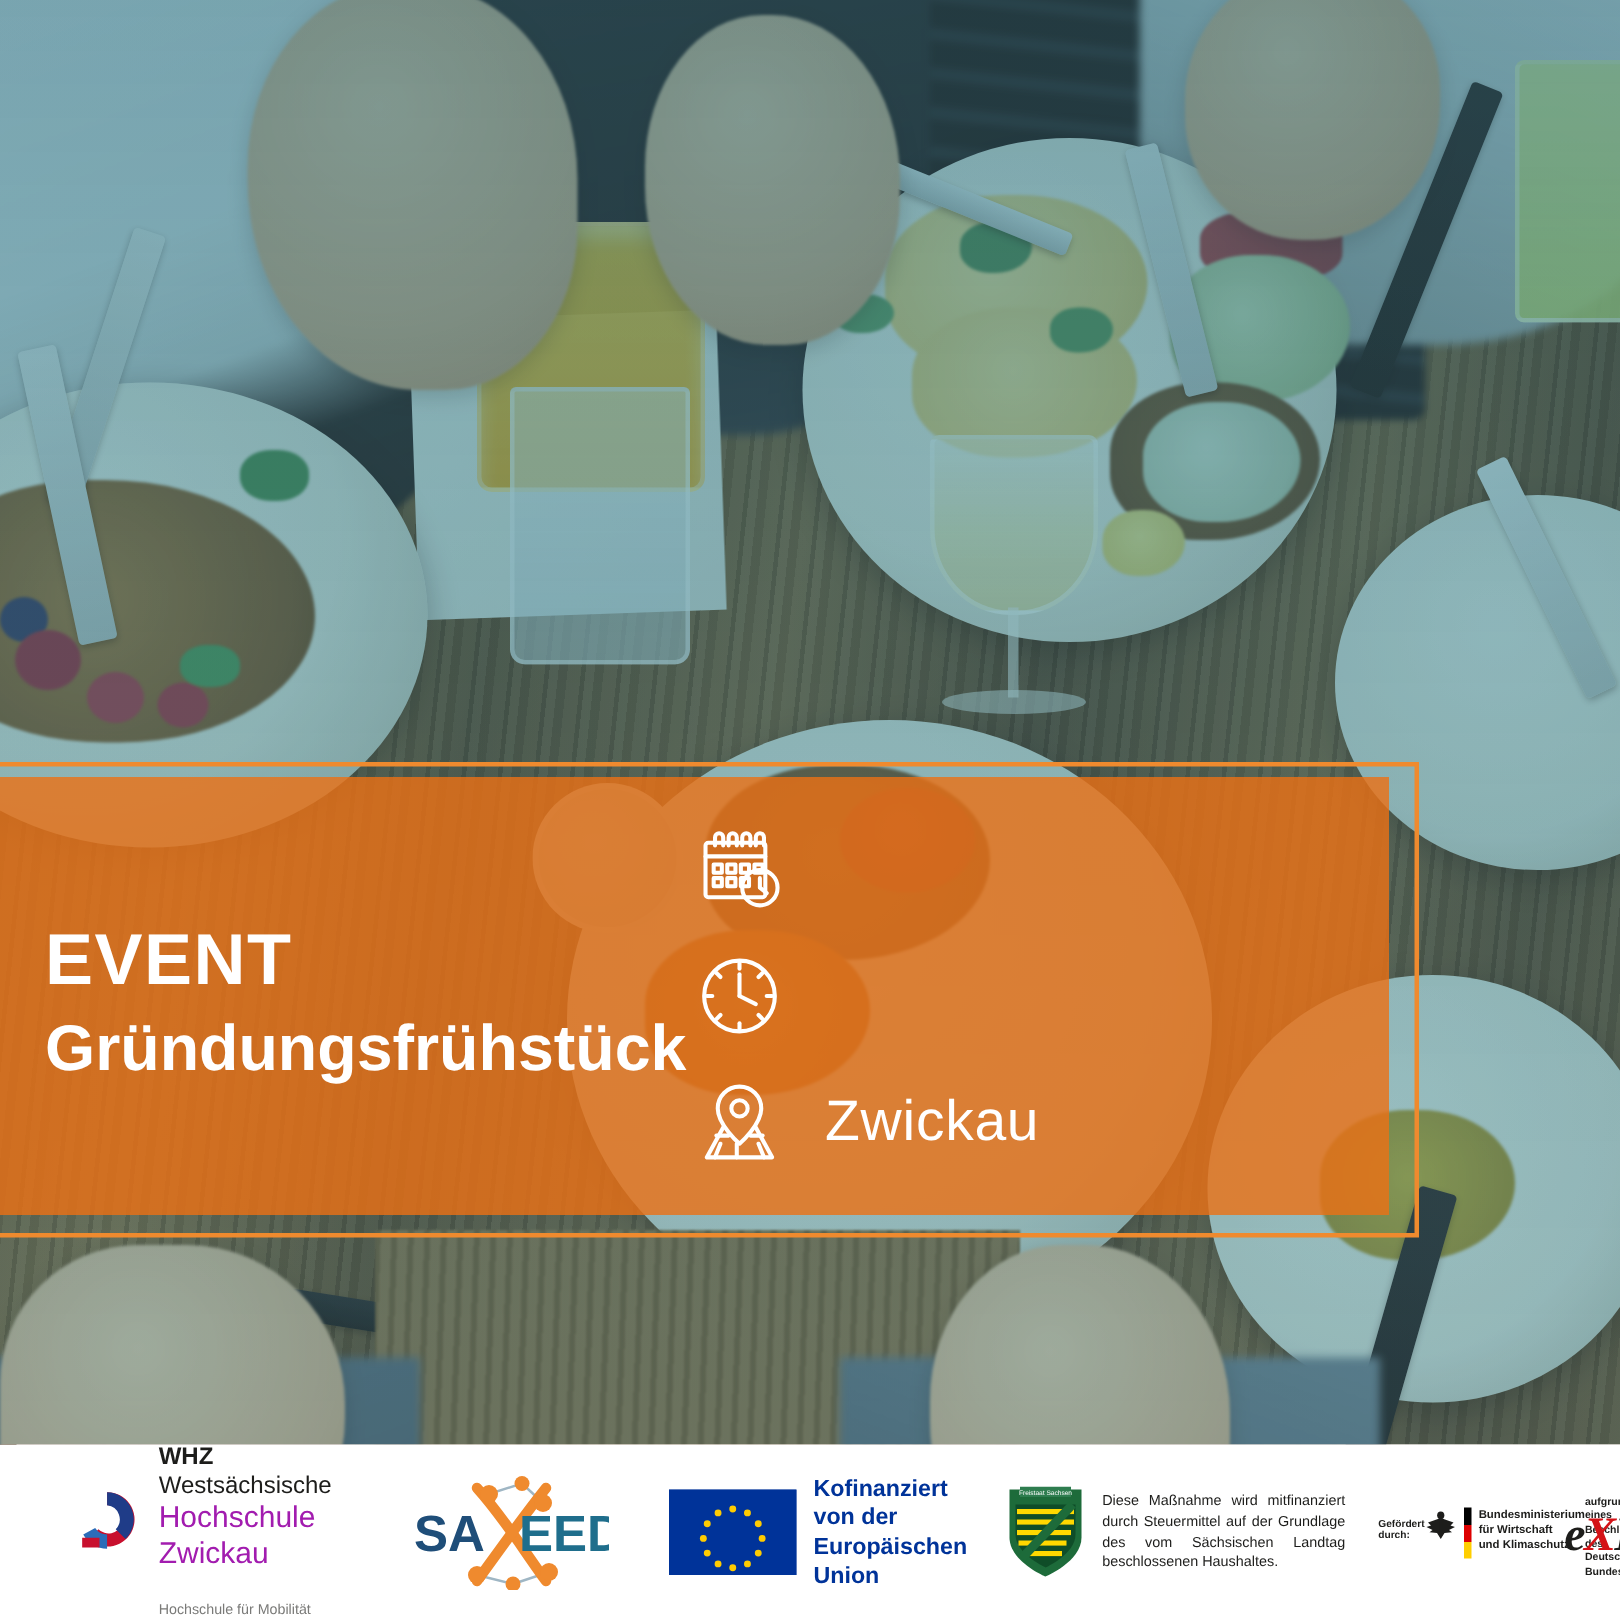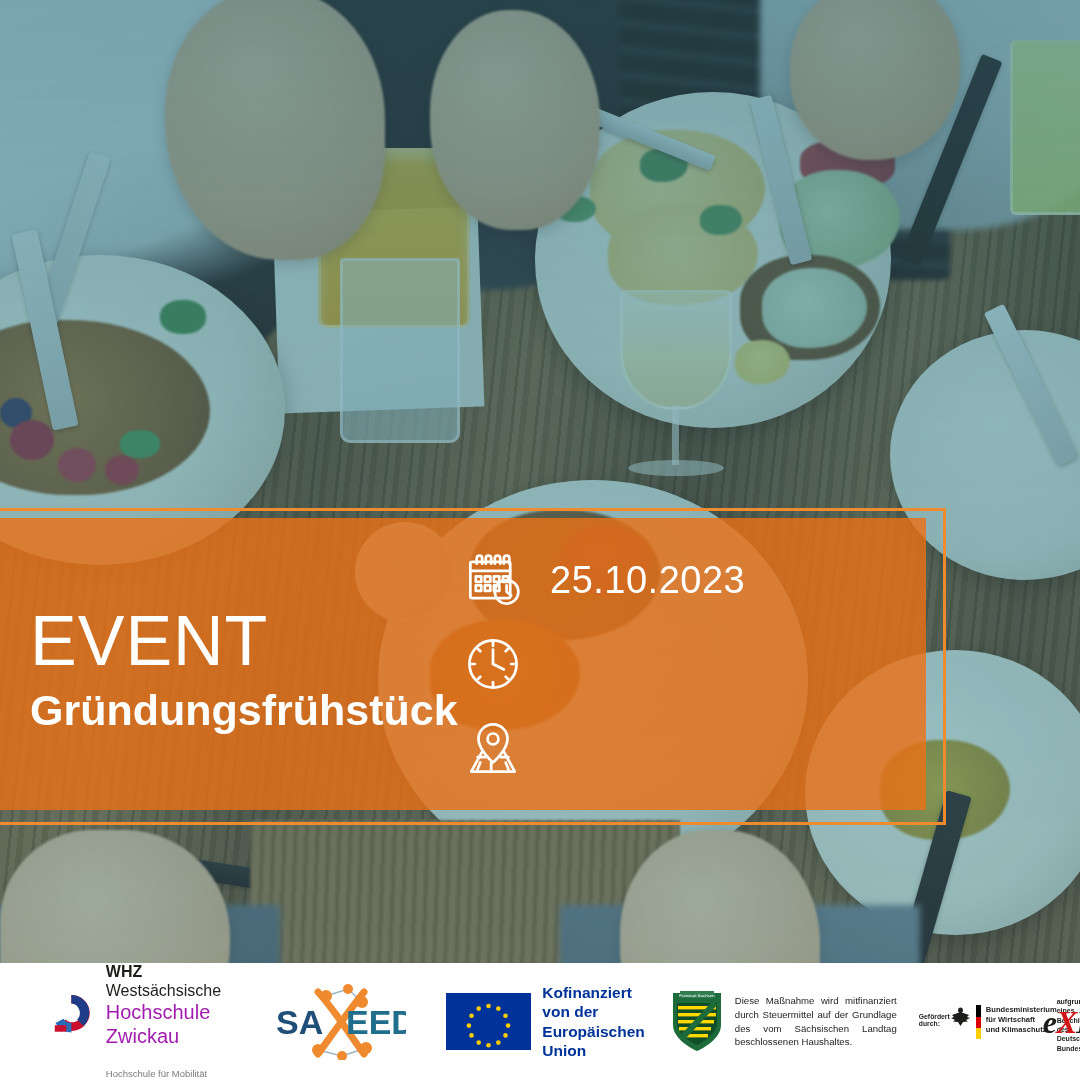--- a/index.html
+++ b/index.html
@@ -262,22 +262,22 @@
     display: flex;
     align-items: center;
   }
 
   .banner-left {
     width: 450px;
     padding-left: 30px;
     color: #ffffff;
   }
   .event-kicker {
-    font-size: 70px;
-    font-weight: normal;
+    font-size: 48px;
+    font-weight: bold;
     letter-spacing: 1px;
     line-height: 1;
     margin-bottom: 12px;
     margin-top: 12px;
   }
   .event-title {
     font-size: 43px;
     font-weight: bold;
     line-height: 1.05;
   }
@@ -470,21 +470,20 @@
             <rect x="23" y="28" width="6" height="6"></rect>
             <rect x="33" y="28" width="6" height="6"></rect>
             <rect x="43" y="28" width="6" height="6"></rect>
             <rect x="13" y="38" width="6" height="6"></rect>
             <rect x="23" y="38" width="6" height="6"></rect>
             <rect x="33" y="38" width="6" height="6"></rect>
             <circle cx="47" cy="45" r="13" fill="none"></circle>
             <path d="M47 38 v7 l5 4"></path>
           </svg>
         </span>
-        <span class="detail-text">25.10.2023</span>
       </div>
 
       <div class="detail-row">
         <span class="detail-icon">
           <svg viewBox="0 0 64 64" fill="none" stroke="#ffffff" stroke-width="3" stroke-linecap="round" stroke-linejoin="round">
             <circle cx="32" cy="32" r="26"></circle>
             <path d="M32 32 L32 16"></path>
             <path d="M32 32 L44 38"></path>
             <line x1="32" y1="8" x2="32" y2="12"></line>
             <line x1="32" y1="52" x2="32" y2="56"></line>
@@ -504,20 +503,21 @@
             <path d="M32 6 c-9 0-16 7-16 16 0 12 16 26 16 26 s16-14 16-26 c0-9-7-16-16-16 z"></path>
             <circle cx="32" cy="22" r="6"></circle>
             <path d="M20 36 L8 58 h48 L44 36"></path>
             <path d="M24 42 h-9"></path>
             <path d="M40 42 h9"></path>
             <path d="M30 48 v10"></path>
             <path d="M18 48 L14 58"></path>
             <path d="M46 48 L50 58"></path>
           </svg>
         </span>
+        <span class="detail-text">Zwickau</span>
       </div>
 
     </div>
   </div>
 
   <div class="footer">
 
     <div class="logo-slot whz">
       <span class="whz-mark">
         <svg viewBox="0 0 62 58">

